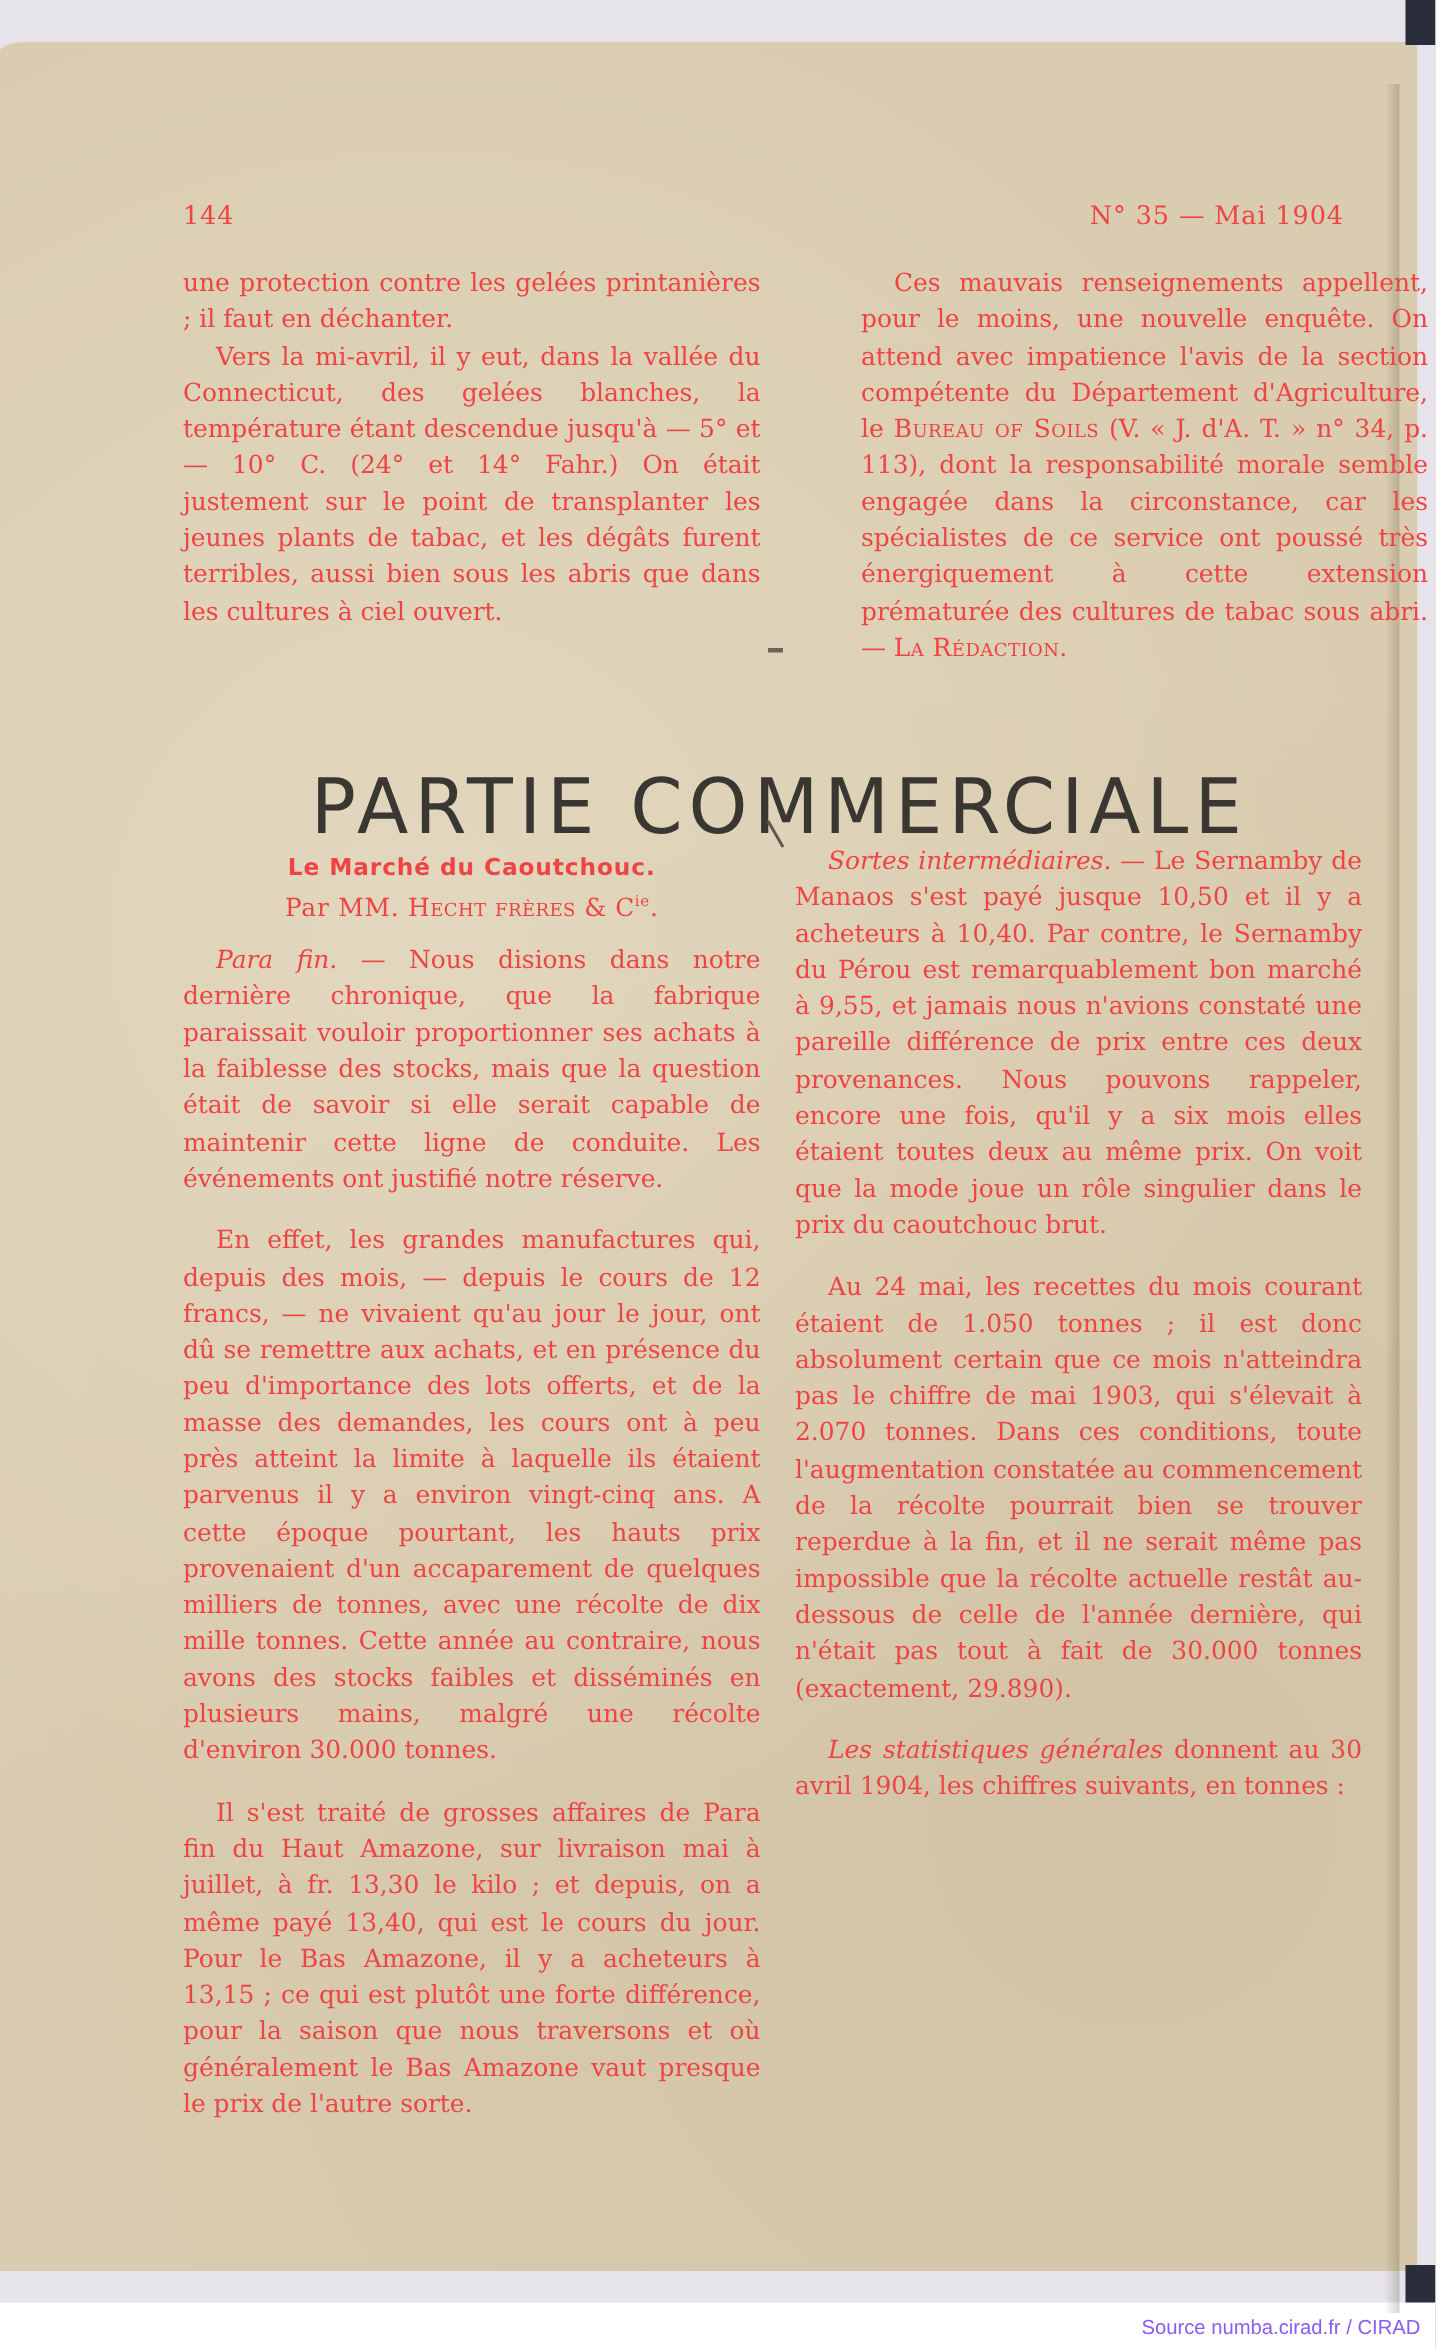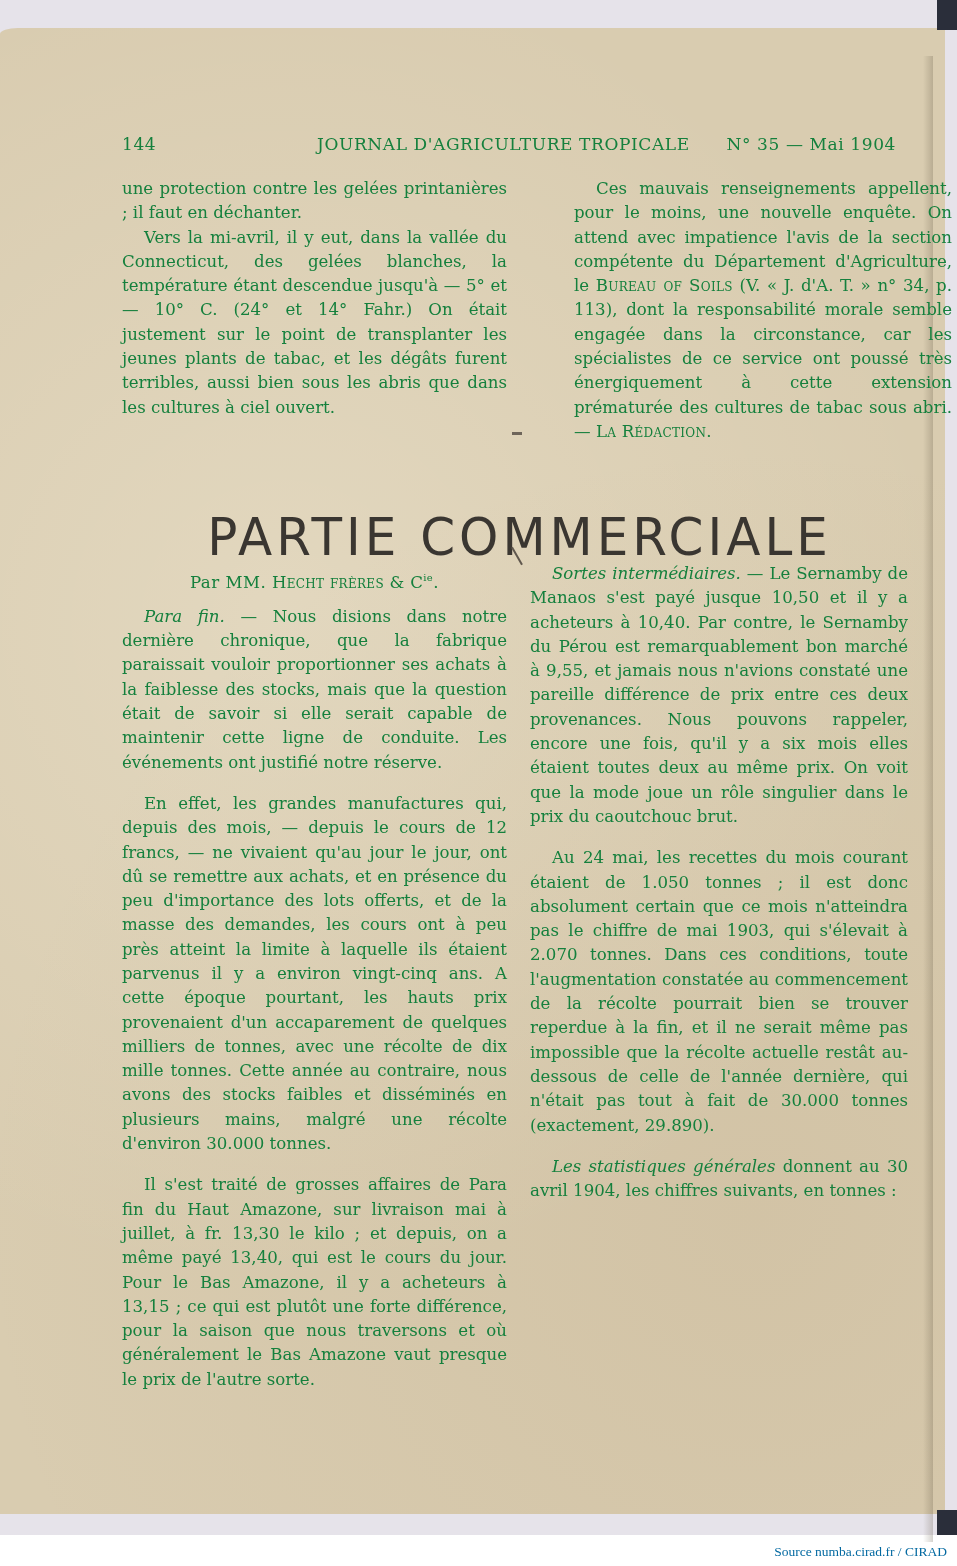--- a/index.html
+++ b/index.html
@@ -22,21 +22,21 @@
     .spine {
       position: absolute; right: 0; top: 0; width: 20px; height: 30px; background: #2a2e3a;
     }
     .spine-bottom {
       position: absolute; right: 0; top: 1510px; width: 20px; height: 25px; background: #2a2e3a;
     }
     .spine-edge {
       position: absolute; right: 12px; top: 28px; width: 10px; height: 1486px;
       background: linear-gradient(to right, rgba(0,0,0,0), rgba(90,80,60,0.25));
     }
-    .ink { color: #15803d; }
+    .ink { color: #ef4444; }
 
     .running-head {
       position: absolute; top: 134px; left: 122px; width: 786px; height: 24px;
       font-size: 17px; letter-spacing: 0.6px;
     }
     .running-head .folio { position: absolute; left: 0; top: 0; }
     .running-head .journal { position: absolute; left: 195px; top: 0; }
     .running-head .issue { position: absolute; right: 12px; top: 0; }
 
     .col {
@@ -67,55 +67,55 @@
     }
 
     #bottom-left { left: 122px; top: 566px; width: 385px; }
     #bottom-right { left: 530px; top: 562px; width: 378px; }
     .article-title { text-align: center; font-weight: bold; font-family: "DejaVu Sans", sans-serif; font-size: 15.5px; letter-spacing: 0.6px; }
     .byline { text-align: center; letter-spacing: 0.5px; }
     .byline sup { font-size: 10px; }
 
     .source {
       position: absolute; right: 10px; top: 1544px;
-      font-family: Liberation Serif, serif; font-size: 13.5px; color: #0369a1;
+      font-family: Liberation Sans, sans-serif; font-size: 13.5px; color: #8b5cf6;
     }
   </style>
 </head>
 <body>
 
 <div class="scan-bg"></div>
 <div class="page">
   <div class="spine-edge"></div>
 </div>
 <div class="spine"></div>
 <div class="spine-bottom"></div>
 
 <div class="running-head ink">
   <span class="folio">144</span>
-  <span class="journal">JOURNAL D'AGRICULTURE TROPICALE</span>
   <span class="issue">N° 35 — Mai 1904</span>
 </div>
 
 <div class="col ink" id="top-left">
   <p>une protection contre les gelées printanières ; il faut en déchanter.</p>
   <p class="ind">Vers la mi-avril, il y eut, dans la vallée du Connecticut, des gelées blanches, la température étant descendue jusqu'à — 5° et — 10° C. (24° et 14° Fahr.) On était justement sur le point de transplanter les jeunes plants de tabac, et les dégâts furent terribles, aussi bien sous les abris que dans les cultures à ciel ouvert.</p>
 </div>
 
 <div class="col ink" id="top-right">
   <p class="ind"><span>Ces mauvais renseignements appellent, pour le moins, une nouvelle enquête. On attend avec impatience l'avis de la section compétente du Département d'Agriculture, le </span><span class="sc">Bureau of Soils</span><span> (V. « J. d'A. T. » n° 34, p. 113), dont la responsabilité morale semble engagée dans la circonstance, car les spécialistes de ce service ont poussé très énergiquement à cette extension prématurée des cultures de tabac sous abri. — </span><span class="sc">La Rédaction.</span></p>
 </div>
 
 <div class="dash-mark"></div>
 
 <h1 class="section-title">PARTIE COMMERCIALE</h1>
 
 <div class="slash-mark"></div>
 
 <div class="col ink" id="bottom-left">
+  <p class="article-title">Le Marché du Caoutchouc.</p>
   <p class="byline"><span>Par MM. </span><span class="sc">Hecht frères &amp; C</span><sup>ie</sup><span>.</span></p>
   <p class="ind gap" style="margin-top:10px"><i>Para fin.</i><span> — Nous disions dans notre dernière chronique, que la fabrique paraissait vouloir proportionner ses achats à la faiblesse des stocks, mais que la question était de savoir si elle serait capable de maintenir cette ligne de conduite. Les événements ont justifié notre réserve.</span></p>
   <p class="ind gap"><span>En effet, les grandes manufactures qui, depuis des mois, — depuis le cours de 12 francs, — ne vivaient qu'au jour le jour, ont dû se remettre aux achats, et en présence du peu d'importance des lots offerts, et de la masse des demandes, les cours ont à peu près atteint la limite à laquelle ils étaient parvenus il y a environ vingt-cinq ans. A cette époque pourtant, les hauts prix provenaient d'un accaparement de quelques milliers de tonnes, avec une récolte de dix mille tonnes. Cette année au contraire, nous avons des stocks faibles et disséminés en plusieurs mains, malgré une récolte d'environ 30.000 tonnes.</span></p>
   <p class="ind gap"><span>Il s'est traité de grosses affaires de Para fin du Haut Amazone, sur livraison mai à juillet, à fr. 13,30 le kilo ; et depuis, on a même payé 13,40, qui est le cours du jour. Pour le Bas Amazone, il y a acheteurs à 13,15 ; ce qui est plutôt une forte différence, pour la saison que nous traversons et où généralement le Bas Amazone vaut presque le prix de l'autre sorte.</span></p>
 </div>
 
 <div class="col ink" id="bottom-right">
   <p class="ind"><i>Sortes intermédiaires.</i><span> — Le Sernamby de Manaos s'est payé jusque 10,50 et il y a acheteurs à 10,40. Par contre, le Sernamby du Pérou est remarquablement bon marché à 9,55, et jamais nous n'avions constaté une pareille différence de prix entre ces deux provenances. Nous pouvons rappeler, encore une fois, qu'il y a six mois elles étaient toutes deux au même prix. On voit que la mode joue un rôle singulier dans le prix du caoutchouc brut.</span></p>
   <p class="ind gap"><span>Au 24 mai, les recettes du mois courant étaient de 1.050 tonnes ; il est donc absolument certain que ce mois n'atteindra pas le chiffre de mai 1903, qui s'élevait à 2.070 tonnes. Dans ces conditions, toute l'augmentation constatée au commencement de la récolte pourrait bien se trouver reperdue à la fin, et il ne serait même pas impossible que la récolte actuelle restât au-dessous de celle de l'année dernière, qui n'était pas tout à fait de 30.000 tonnes (exactement, 29.890).</span></p>
   <p class="ind gap"><i>Les statistiques générales</i><span> donnent au 30 avril 1904, les chiffres suivants, en tonnes :</span></p>

